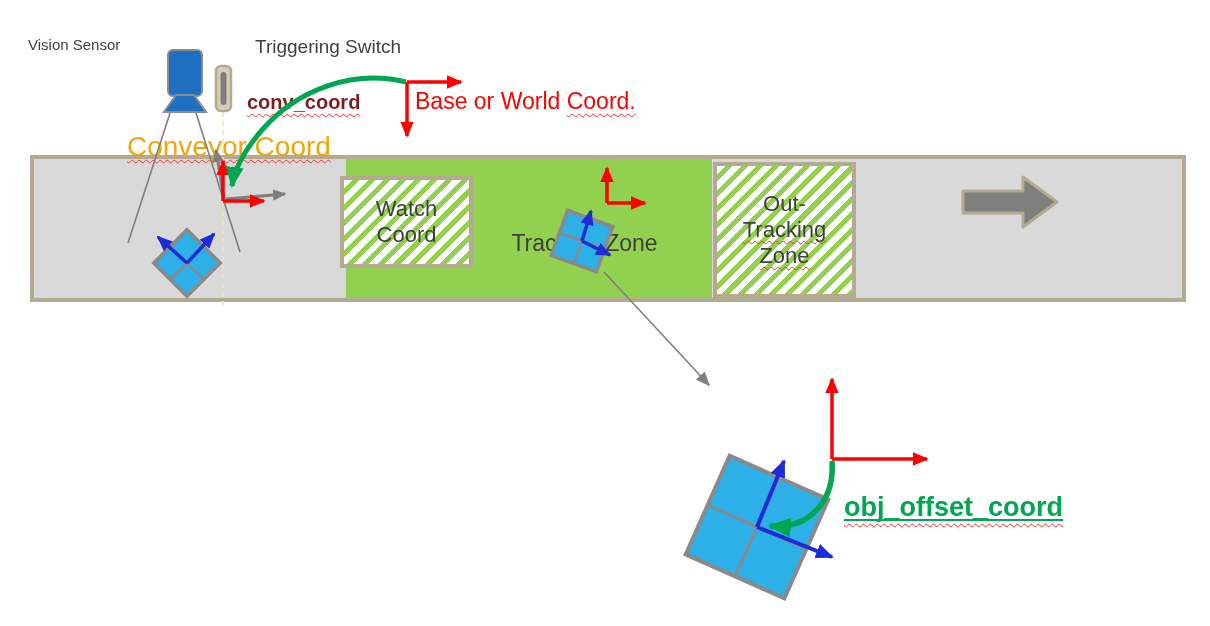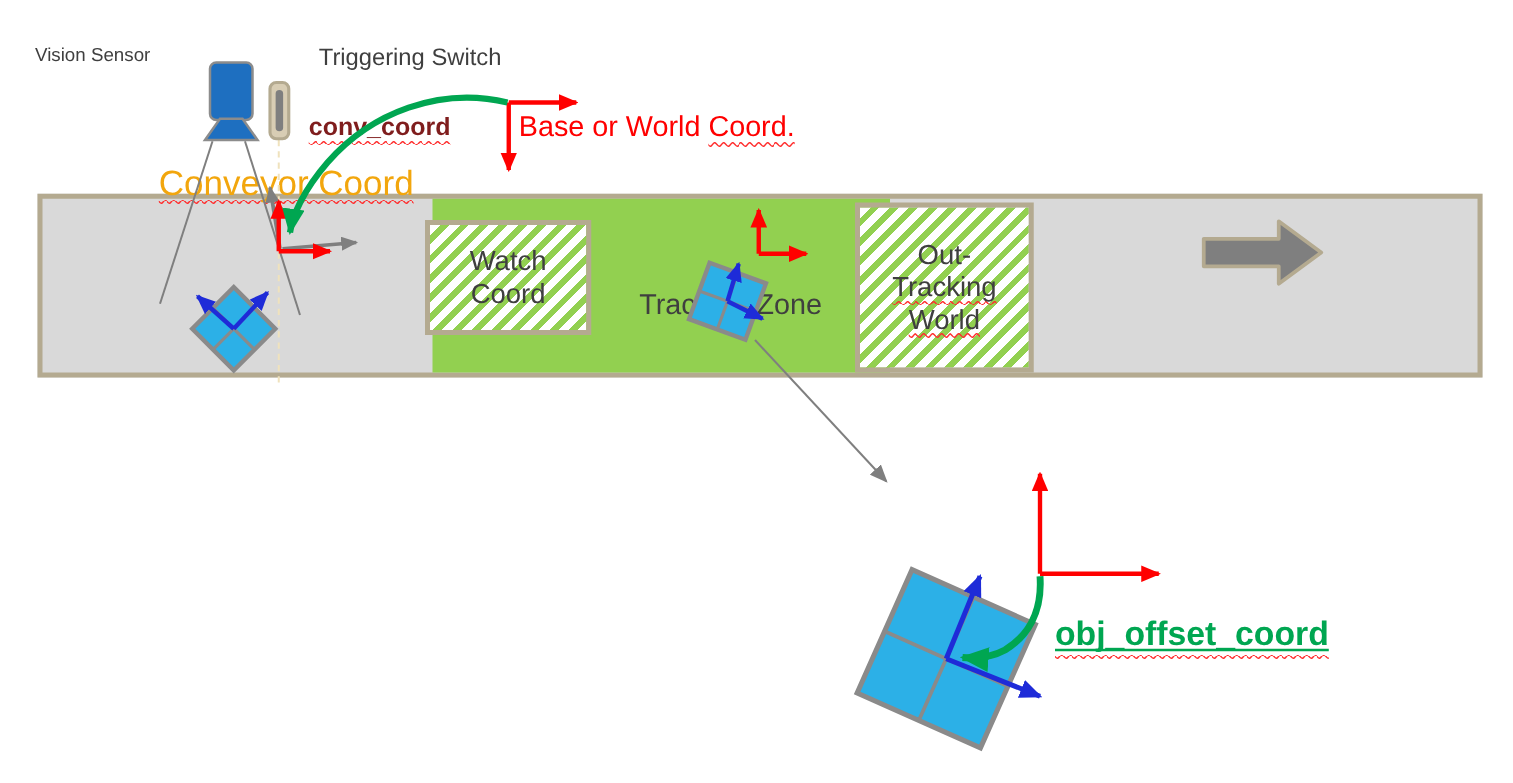--- a/index.html
+++ b/index.html
@@ -7,21 +7,21 @@
        font-family:"Liberation Sans","DejaVu Sans",sans-serif;color:#3f3f3f;}
   .abs{position:absolute;}
   
   #conveyor{left:30px;top:155px;width:1156px;height:147px;background:#d9d9d9;
             border:4px solid #b4aa90;box-sizing:border-box;z-index:1;}
   #green-zone{left:346px;top:159px;width:366px;height:139px;background:#92d050;z-index:2;}
   .hatch-box{border:4px solid #b4aa90;box-sizing:border-box;z-index:3;
              background:repeating-linear-gradient(135deg,#ffffff 0 6px,#92d050 6px 11px);
              display:flex;align-items:center;justify-content:center;text-align:center;}
   #watch-box{left:340px;top:176px;width:133px;height:92px;}
-  #out-box{left:684px;top:162px;width:143px;height:136px;}
+  #out-box{left:713px;top:162px;width:143px;height:136px;}
   
   .lbl{position:absolute;white-space:nowrap;z-index:4;}
   #vision-sensor-label{left:28px;top:36px;font-size:15px;}
   #triggering-switch-label{left:215px;top:36px;font-size:19px;margin-left:40px;}
   #conv-coord-label{left:247px;top:91px;font-size:20px;font-weight:bold;color:#7f1d1d;
     text-decoration:underline wavy #ff2d2d 1px;text-underline-offset:4px;text-decoration-skip-ink:none;}
   #base-world-label{left:415px;top:88px;font-size:23px;color:#ff0000;}
   #base-world-label .wavy{text-decoration:underline wavy #ff2d2d 1px;text-underline-offset:4px;text-decoration-skip-ink:none;text-align:right;}
   #conveyor-coord-label{left:127px;top:131px;font-size:28px;color:#f2a60d;
     text-decoration:underline wavy #ff2d2d 1px;text-underline-offset:3px;text-decoration-skip-ink:none;}
@@ -44,21 +44,21 @@
   <div class="zone-text">
     <div>Watch</div>
     <div>Coord</div>
   </div>
 </div>
 
 <div class="abs hatch-box" id="out-box">
   <div class="zone-text">
     <div>Out-</div>
     <div class="wavy-line">Tracking</div>
-    <div class="wavy-line">World</div>
+    <div class="wavy-line">Zone</div>
   </div>
 </div>
 
 <div class="lbl" id="vision-sensor-label">Vision Sensor</div>
 <div class="lbl" id="triggering-switch-label">Triggering Switch</div>
 <div class="lbl" id="conv-coord-label">conv_coord</div>
 <div class="lbl" id="base-world-label"><span>Base or World </span><span class="wavy">Coord.</span></div>
 <div class="lbl" id="conveyor-coord-label">Conveyor Coord</div>
 <div class="lbl" id="tracking-zone-label">Tracking Zone</div>
 <div class="lbl" id="obj-offset-label"><span class="solid-u">obj_offset_coord</span></div>

